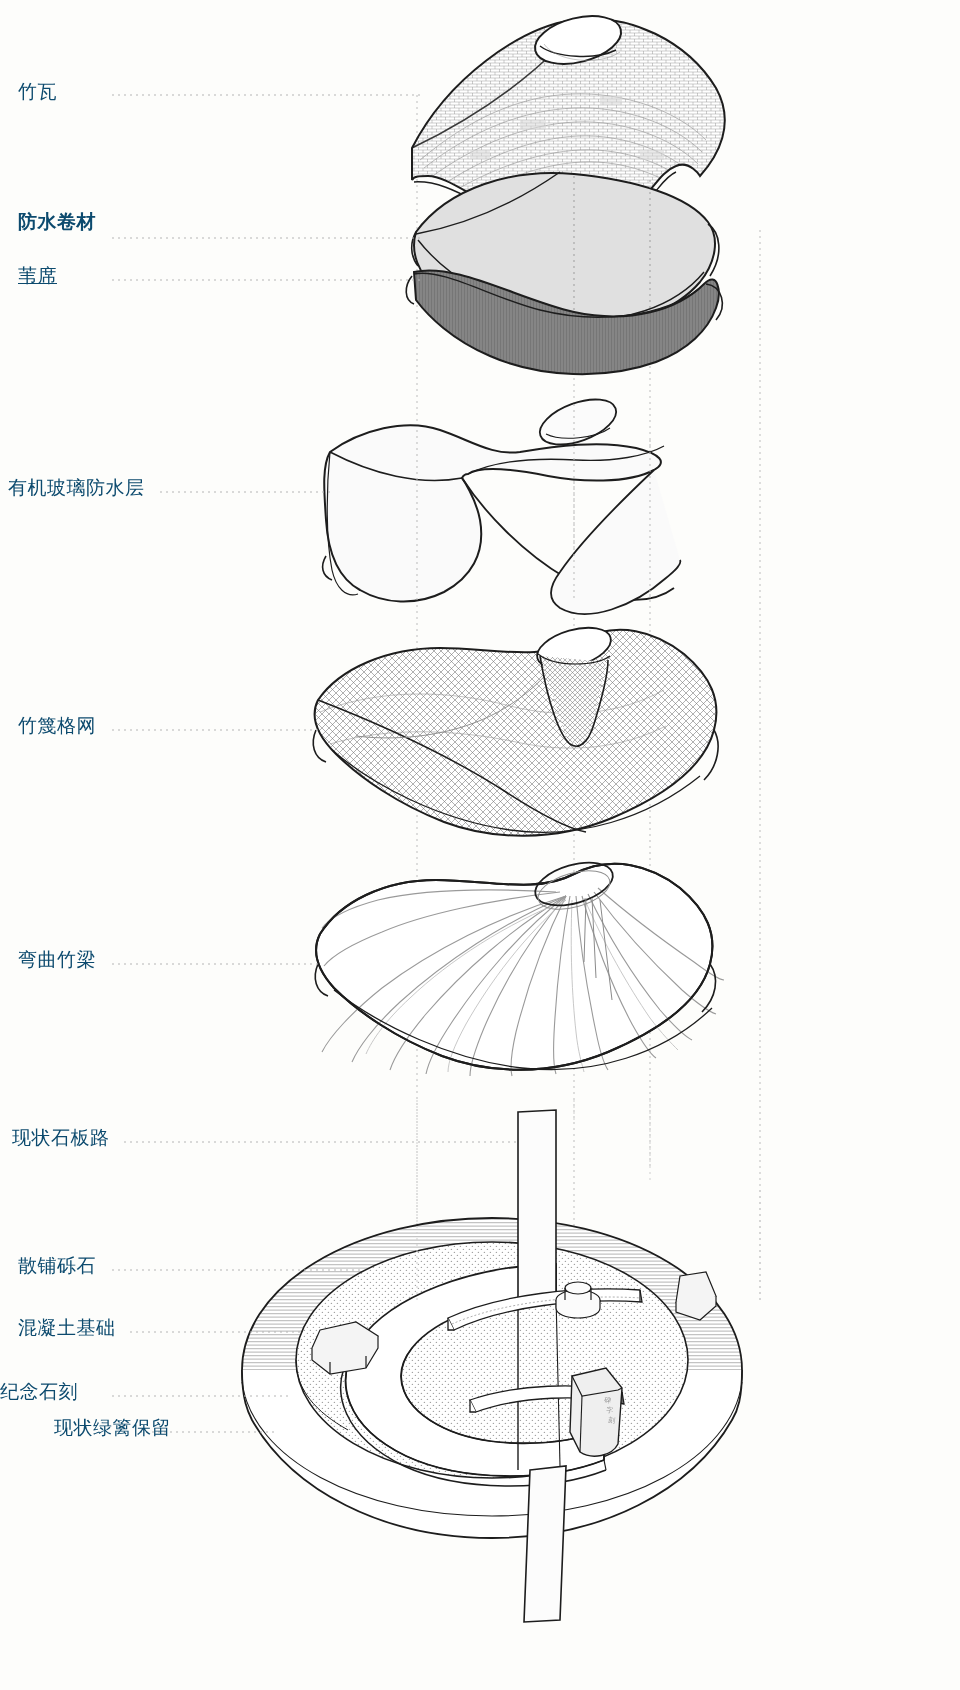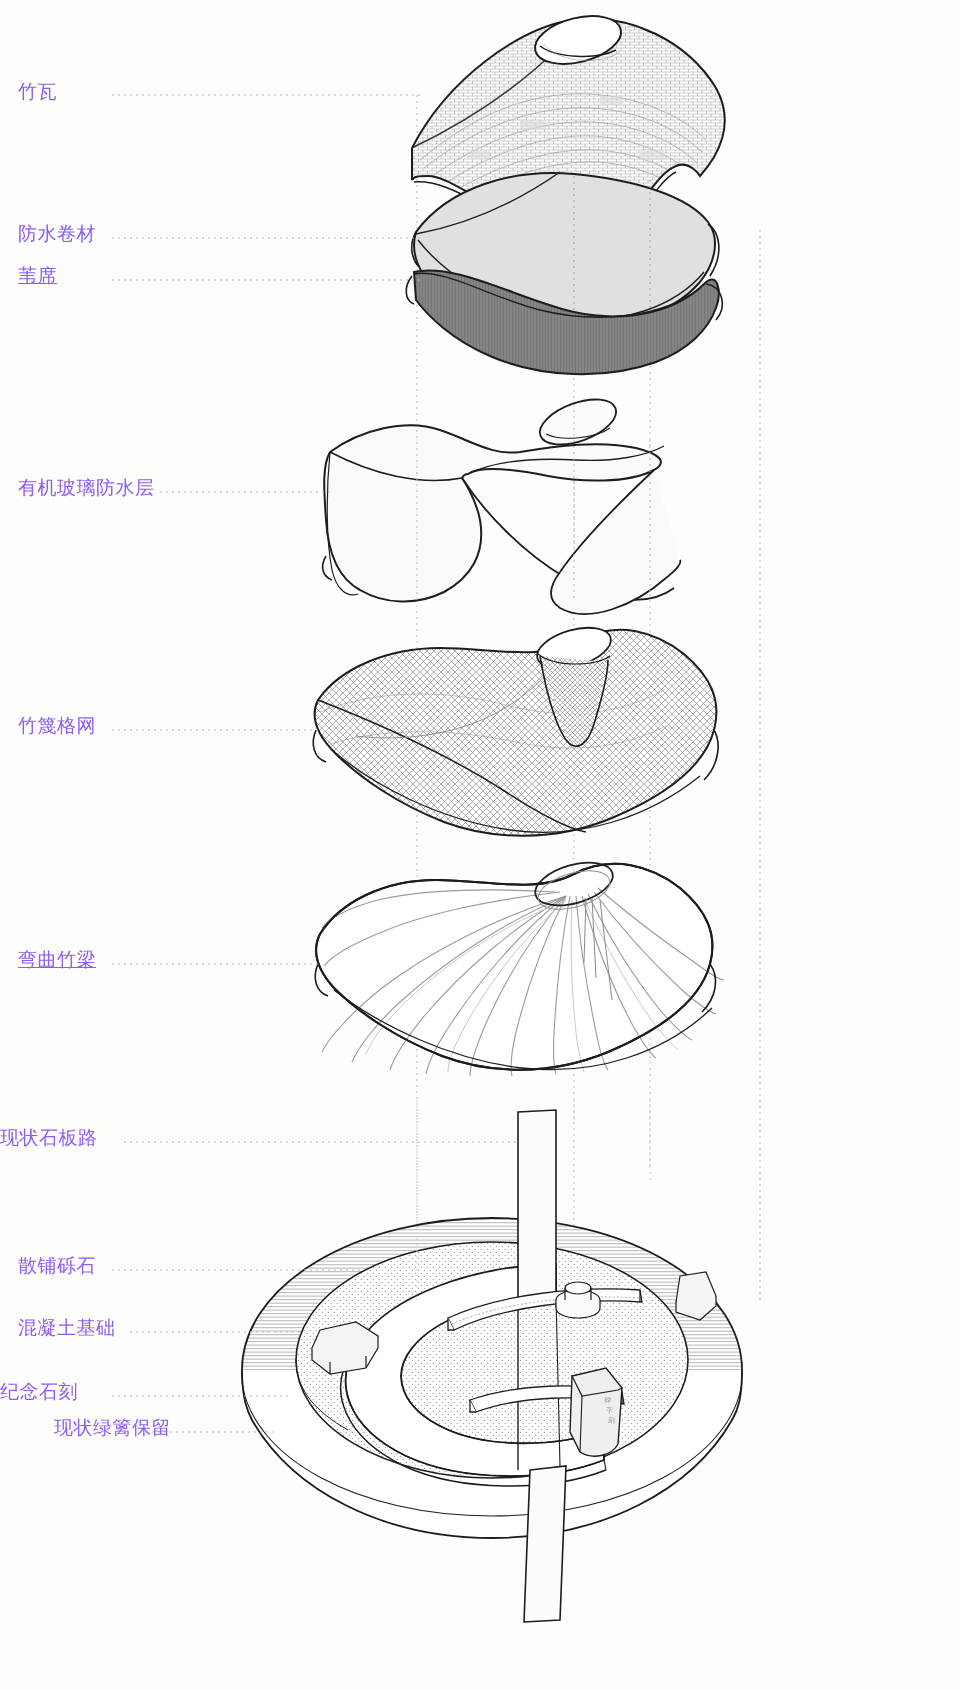--- a/index.html
+++ b/index.html
@@ -8,21 +8,21 @@
     background:#fdfdfb;
     font-family:"Liberation Serif","DejaVu Serif",serif;
     overflow:hidden;
     position:relative;
   }
   #stage{position:absolute;inset:0;width:960px;height:1690px;}
   #stage svg{position:absolute;left:0;top:0;}
   .label{
     position:absolute;
     font-size:19px;
-    color:#8b5cf6;
+    color:#0c4a6e;
     letter-spacing:.5px;
     white-space:nowrap;
     line-height:1;
   }
 </style>
 </head>
 <body>
 
 <div id="stage">
 
@@ -348,24 +348,24 @@
     <line x1="112" y1="964" x2="320" y2="964"></line>
     <line x1="124" y1="1142" x2="520" y2="1142"></line>
     <line x1="112" y1="1270" x2="360" y2="1270"></line>
     <line x1="130" y1="1332" x2="300" y2="1332"></line>
     <line x1="112" y1="1396" x2="292" y2="1396"></line>
     <line x1="140" y1="1432" x2="278" y2="1432"></line>
   </g>
 </svg>
 
 <div class="label" style="left:18px;top:82px;">竹瓦</div>
-<div class="label" style="left:18px;top:224px;">防水卷材</div>
+<div class="label" style="left:18px;top:212px;font-weight:bold;">防水卷材</div>
 <div class="label" style="left:18px;top:266px;text-decoration:underline;">苇席</div>
-<div class="label" style="left:18px;top:478px;">有机玻璃防水层</div>
+<div class="label" style="left:8px;top:478px;">有机玻璃防水层</div>
 <div class="label" style="left:18px;top:716px;">竹篾格网</div>
-<div class="label" style="left:18px;top:950px;text-decoration:underline;">弯曲竹梁</div>
-<div class="label" style="left:0;top:1128px;">现状石板路</div>
+<div class="label" style="left:18px;top:950px;">弯曲竹梁</div>
+<div class="label" style="left:12px;top:1128px;">现状石板路</div>
 <div class="label" style="left:18px;top:1256px;font-family:Liberation Serif, serif;">散铺砾石</div>
 <div class="label" style="left:18px;top:1318px;">混凝土基础</div>
 <div class="label" style="left:0;top:1382px;text-align:right;">纪念石刻</div>
 <div class="label" style="left:18px;top:1418px;margin-left:36px;">现状绿篱保留</div>
 
 </div>
 
 </body></html>

